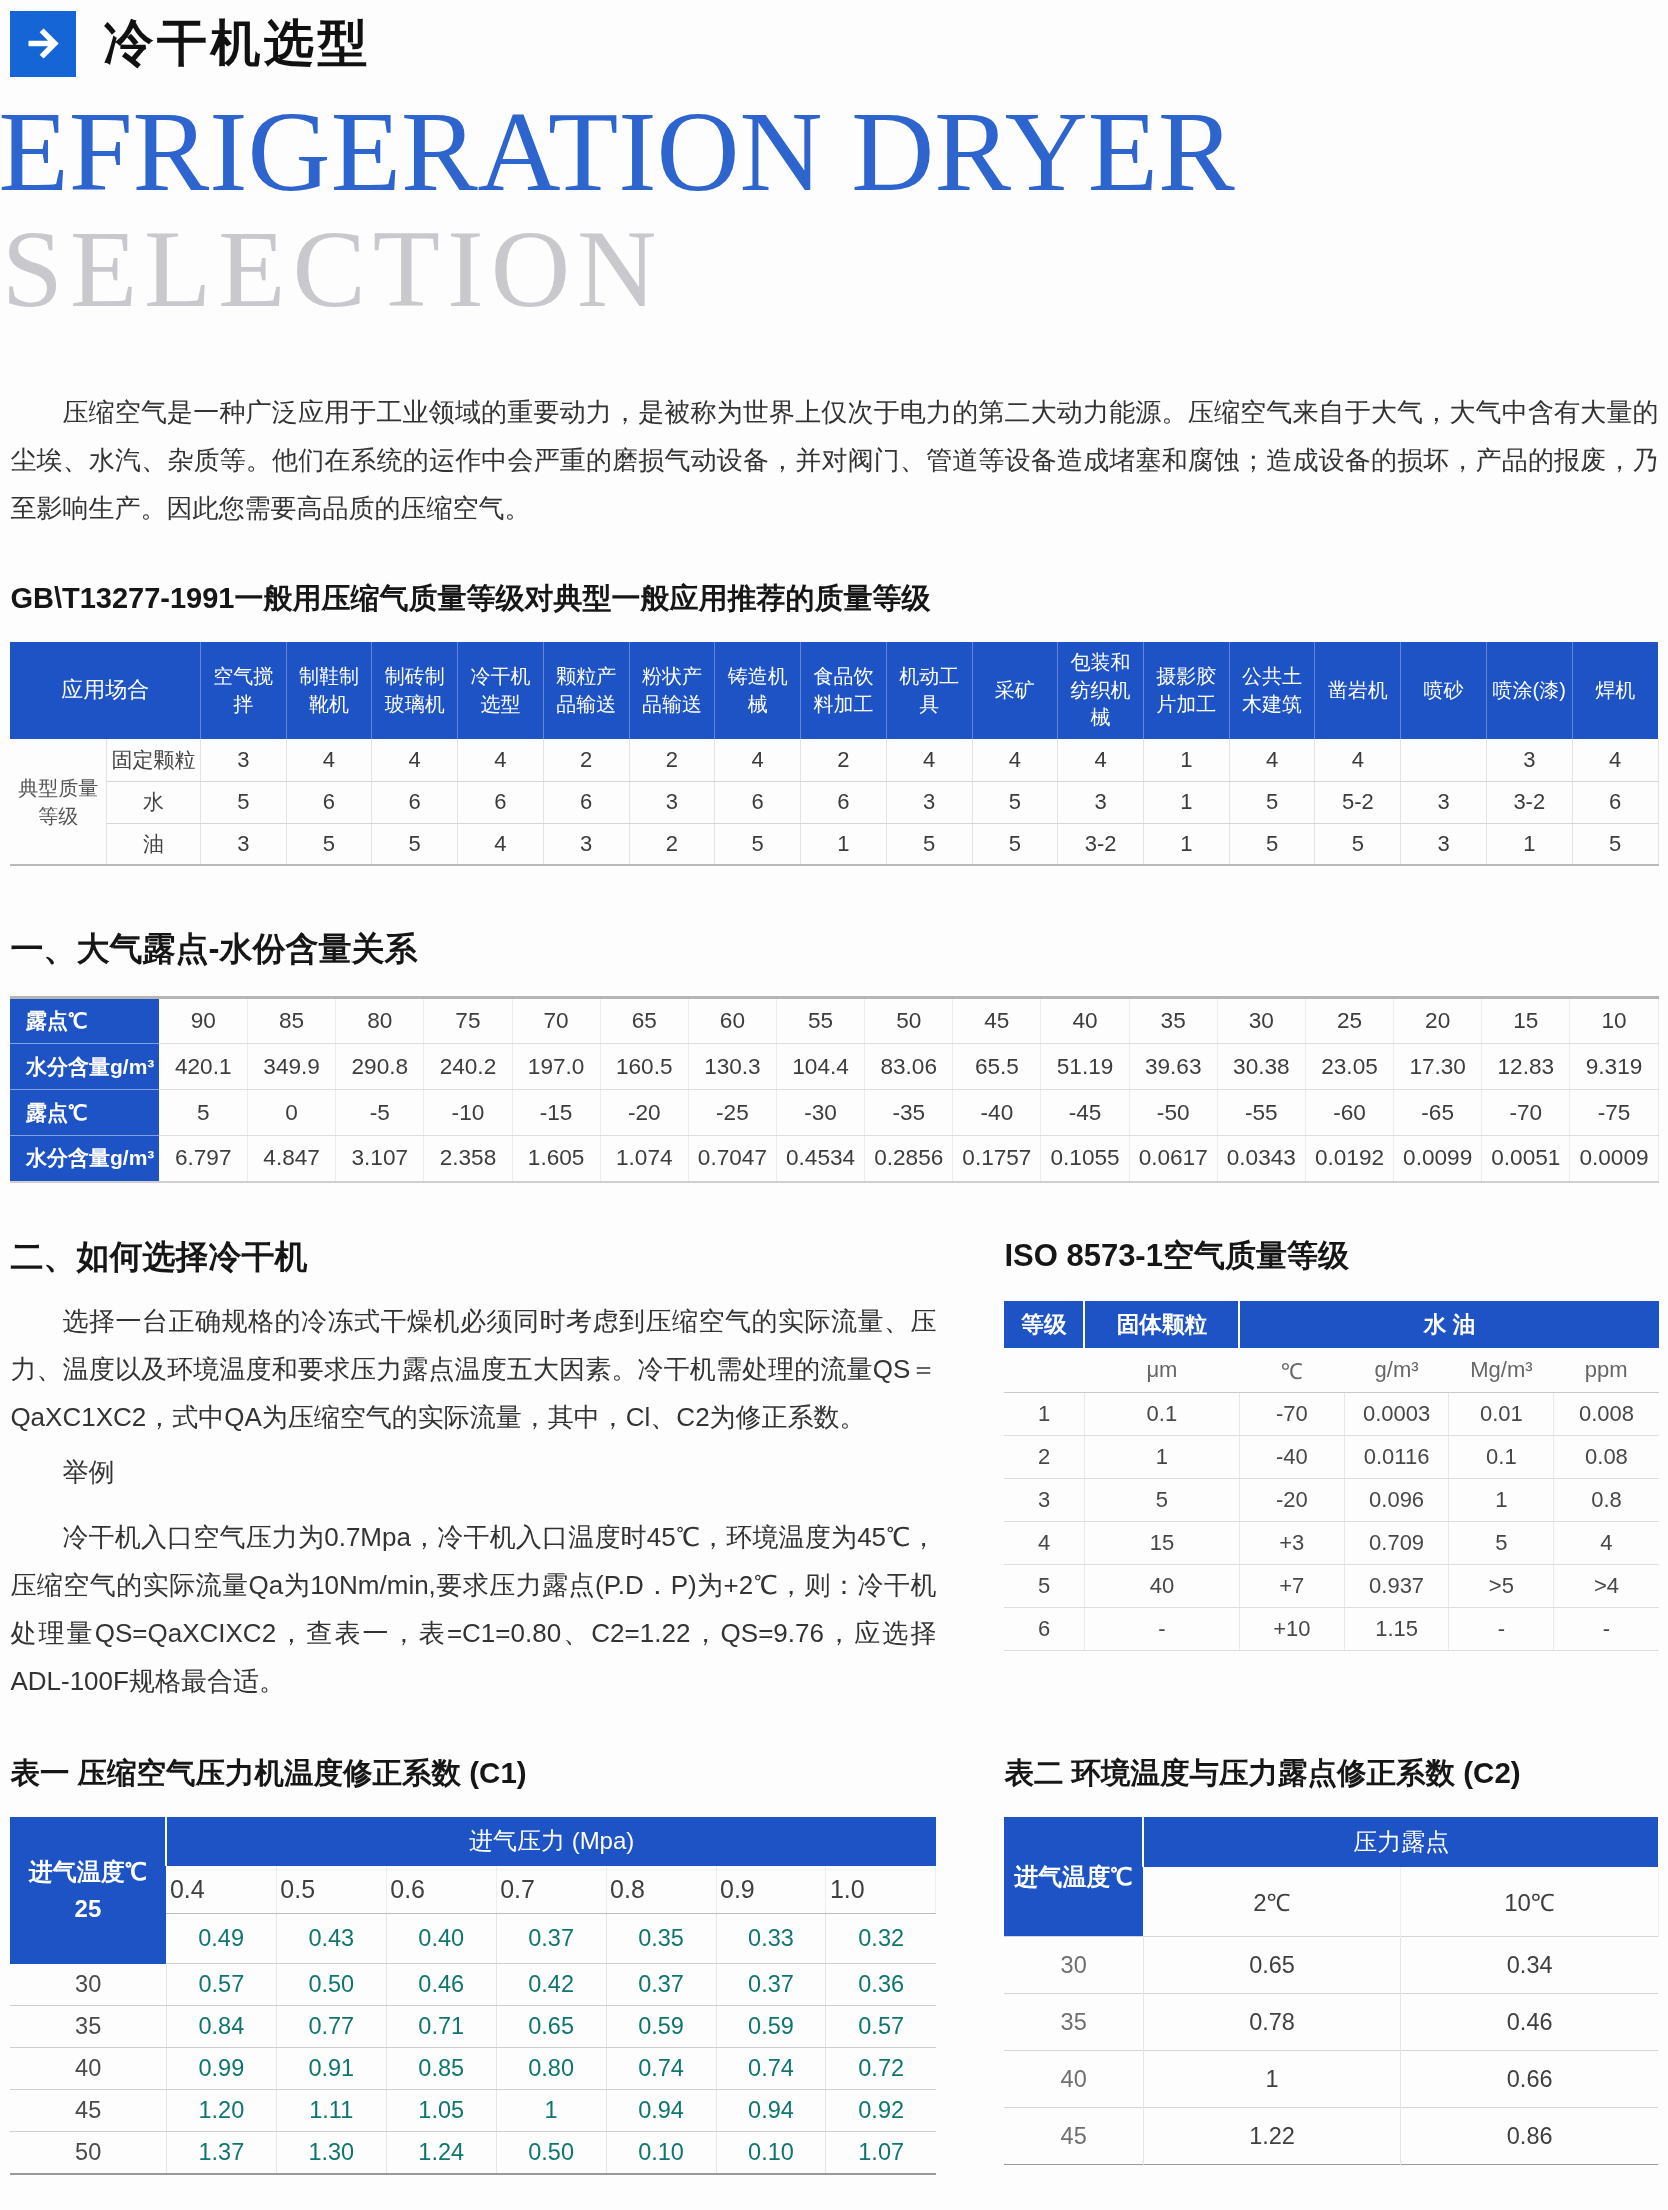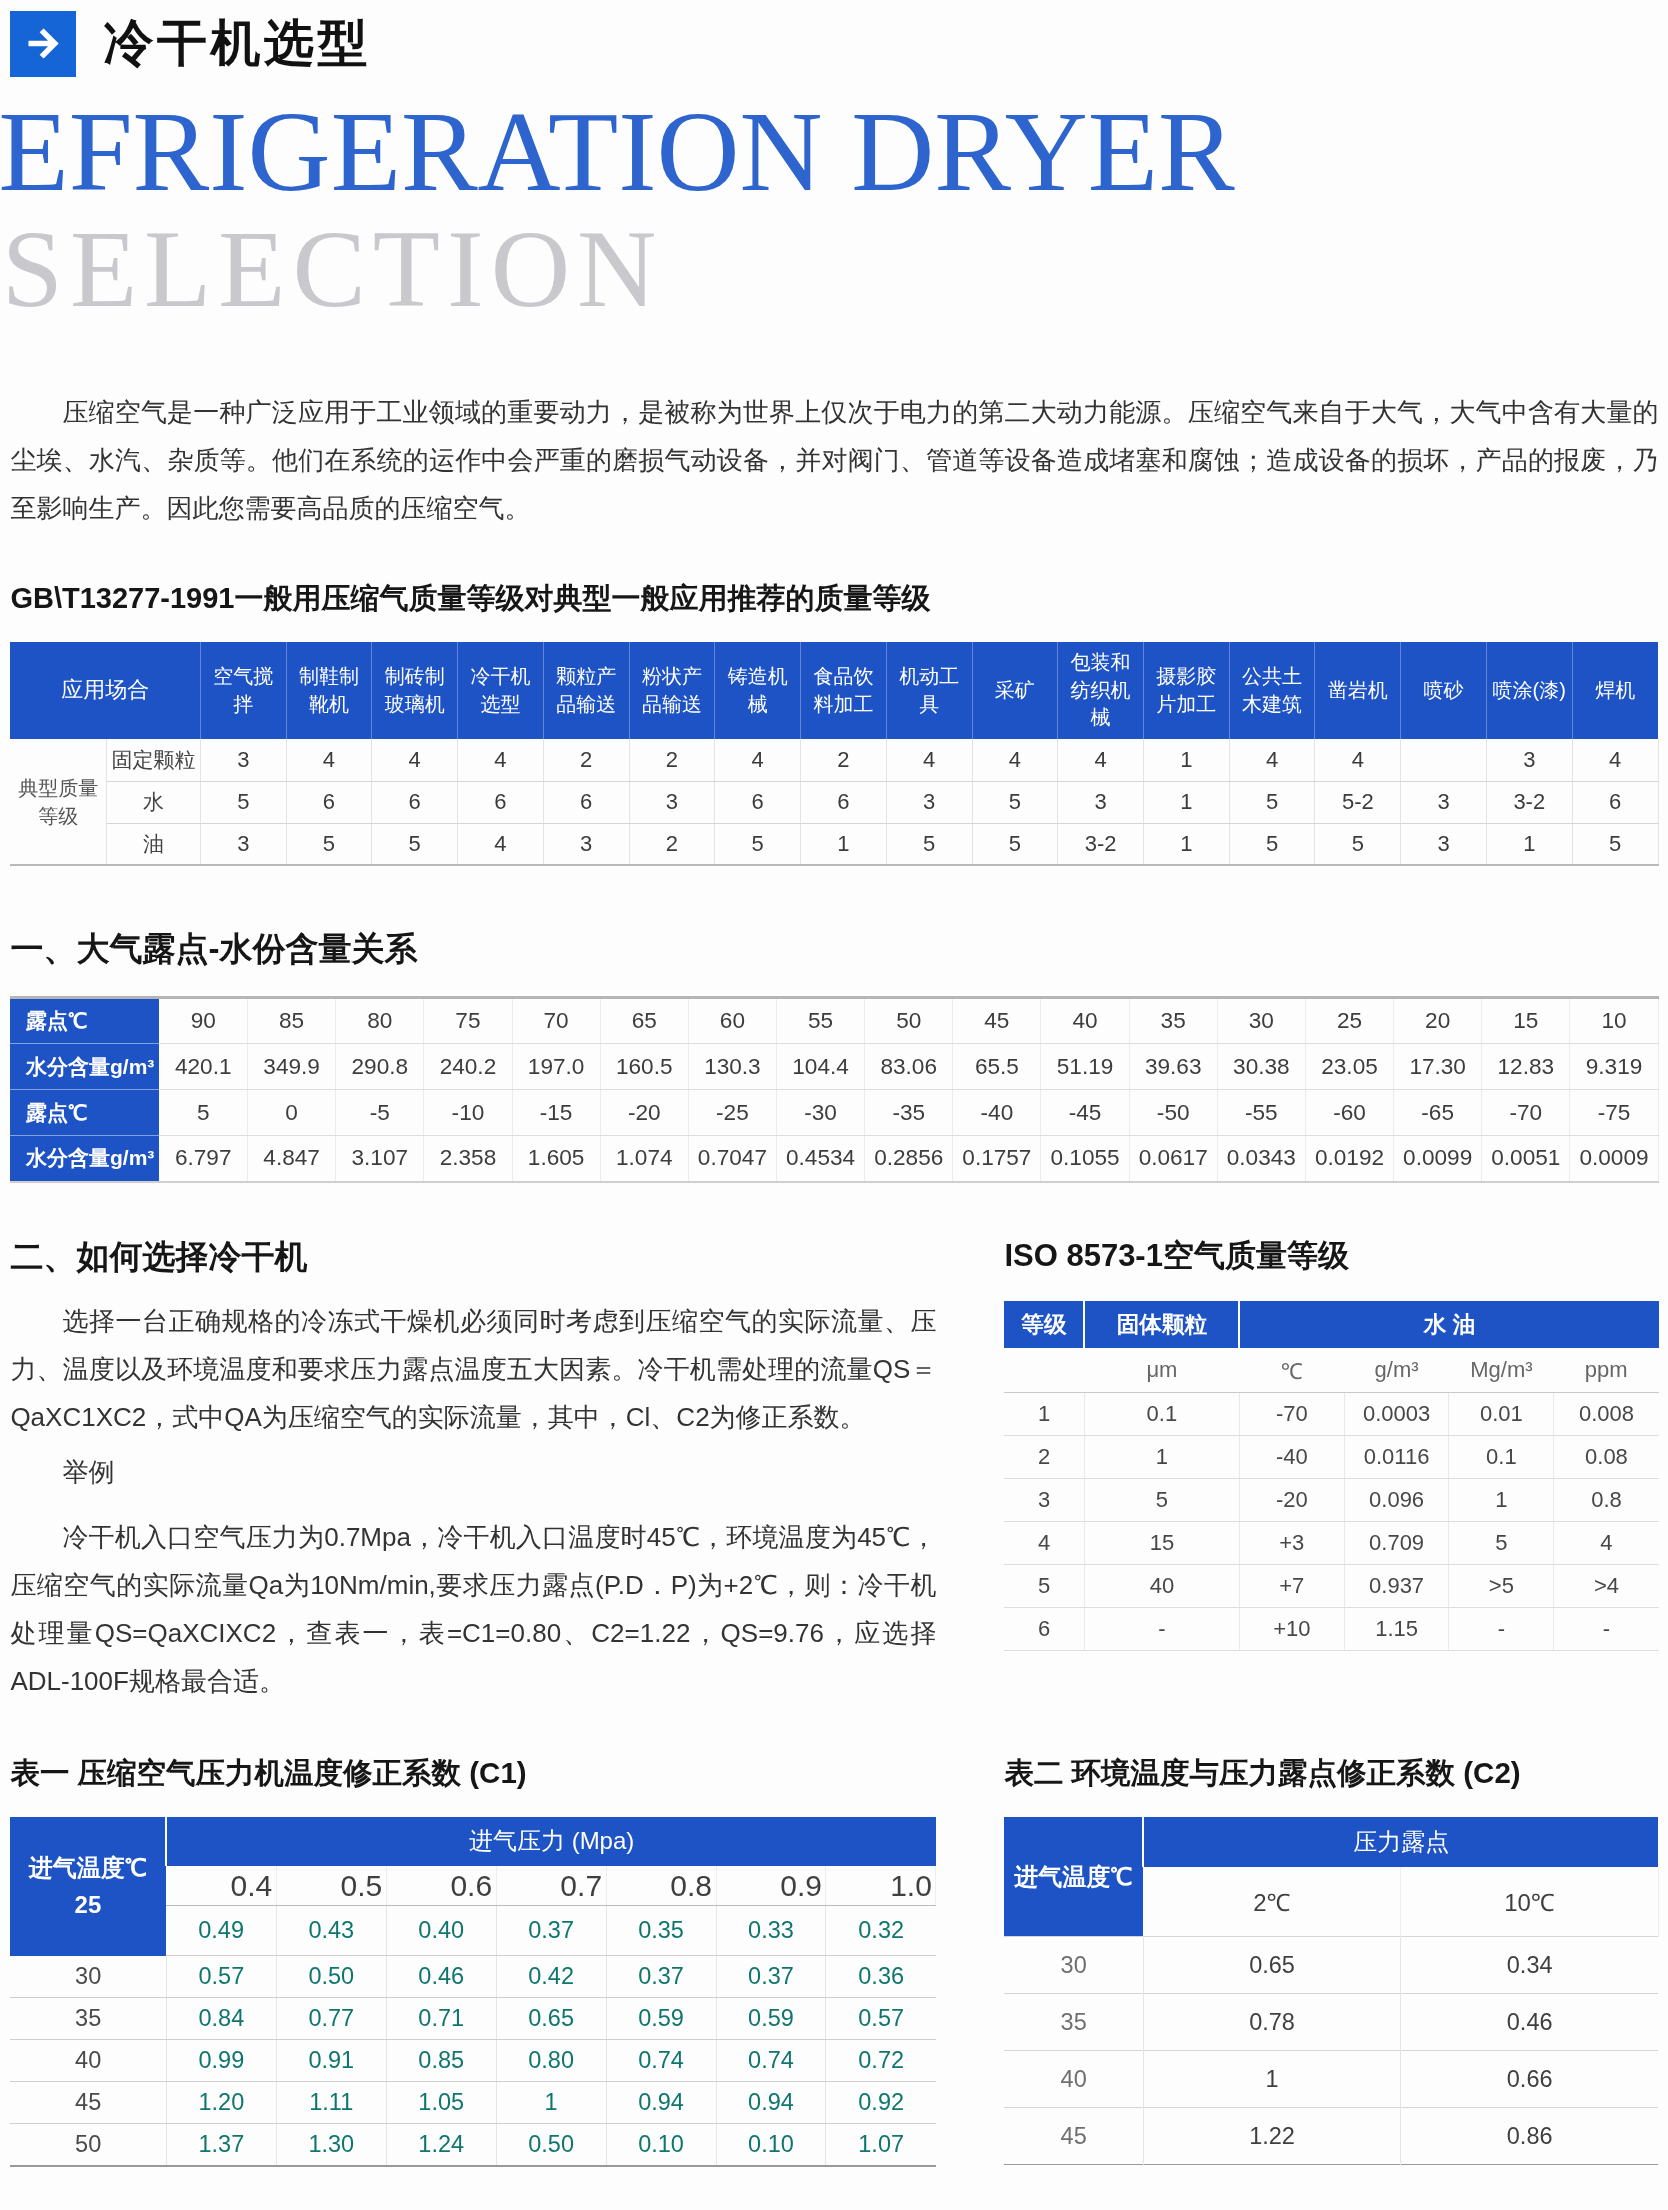--- a/index.html
+++ b/index.html
@@ -79,21 +79,21 @@
   
   .bot{margin-top:49px;}
   .c1{width:100%;margin-top:22.6px;border-bottom:2.6px solid #9a9a9a;}
   .c1 th.cornerb{
     background:#1e53c5;color:#fff;font-size:24px;font-weight:600;line-height:1.55;text-align:center;
   }
   .c1 th.phead{
     background:#1e53c5;color:#fff;font-size:24px;font-weight:500;height:49px;text-align:center;
     border-left:2.6px solid #fdfdfd;
   }
-  .c1 th.pval{height:40px;font-size:30px;font-weight:400;color:#3f3f3f;text-align:right;border-bottom:0.9px solid #bbb;border-right:0.9px solid #eee;}
+  .c1 th.pval{height:48px;font-size:25px;font-weight:400;color:#3f3f3f;text-align:left;border-bottom:0.9px solid #bbb;border-right:0.9px solid #eee;}
   .c1 td{height:42px;text-align:center;font-size:23.5px;color:#0f766e;border-bottom:0.9px solid #cfcfcf;border-right:0.9px solid #e5e5e5;}
   .c1 td.frow{height:50px;}
   .c1 td.temp{color:#4a4a4a;}
   .c2{width:100%;margin-top:22.6px;border-bottom:1.7px solid #9a9a9a;}
   .c2 th.cornerb{background:#1e53c5;color:#fff;font-size:24px;font-weight:600;text-align:center;}
   .c2 th.phead{background:#1e53c5;color:#fff;font-size:24px;font-weight:500;height:50px;text-align:center;border-left:2.6px solid #fdfdfd;}
   .c2 th.pval{height:70px;font-size:24px;font-weight:400;color:#3f3f3f;text-align:center;border-right:0.9px solid #eee;}
   .c2 td{height:57px;text-align:center;font-size:23.5px;color:#3f3f3f;border-top:0.9px solid #d5d5d5;border-right:0.9px solid #e5e5e5;}
   .c2 td.temp{color:#6f6f6f;}
   .c2 td:last-child,.c1 td:last-child{border-right:none;}

